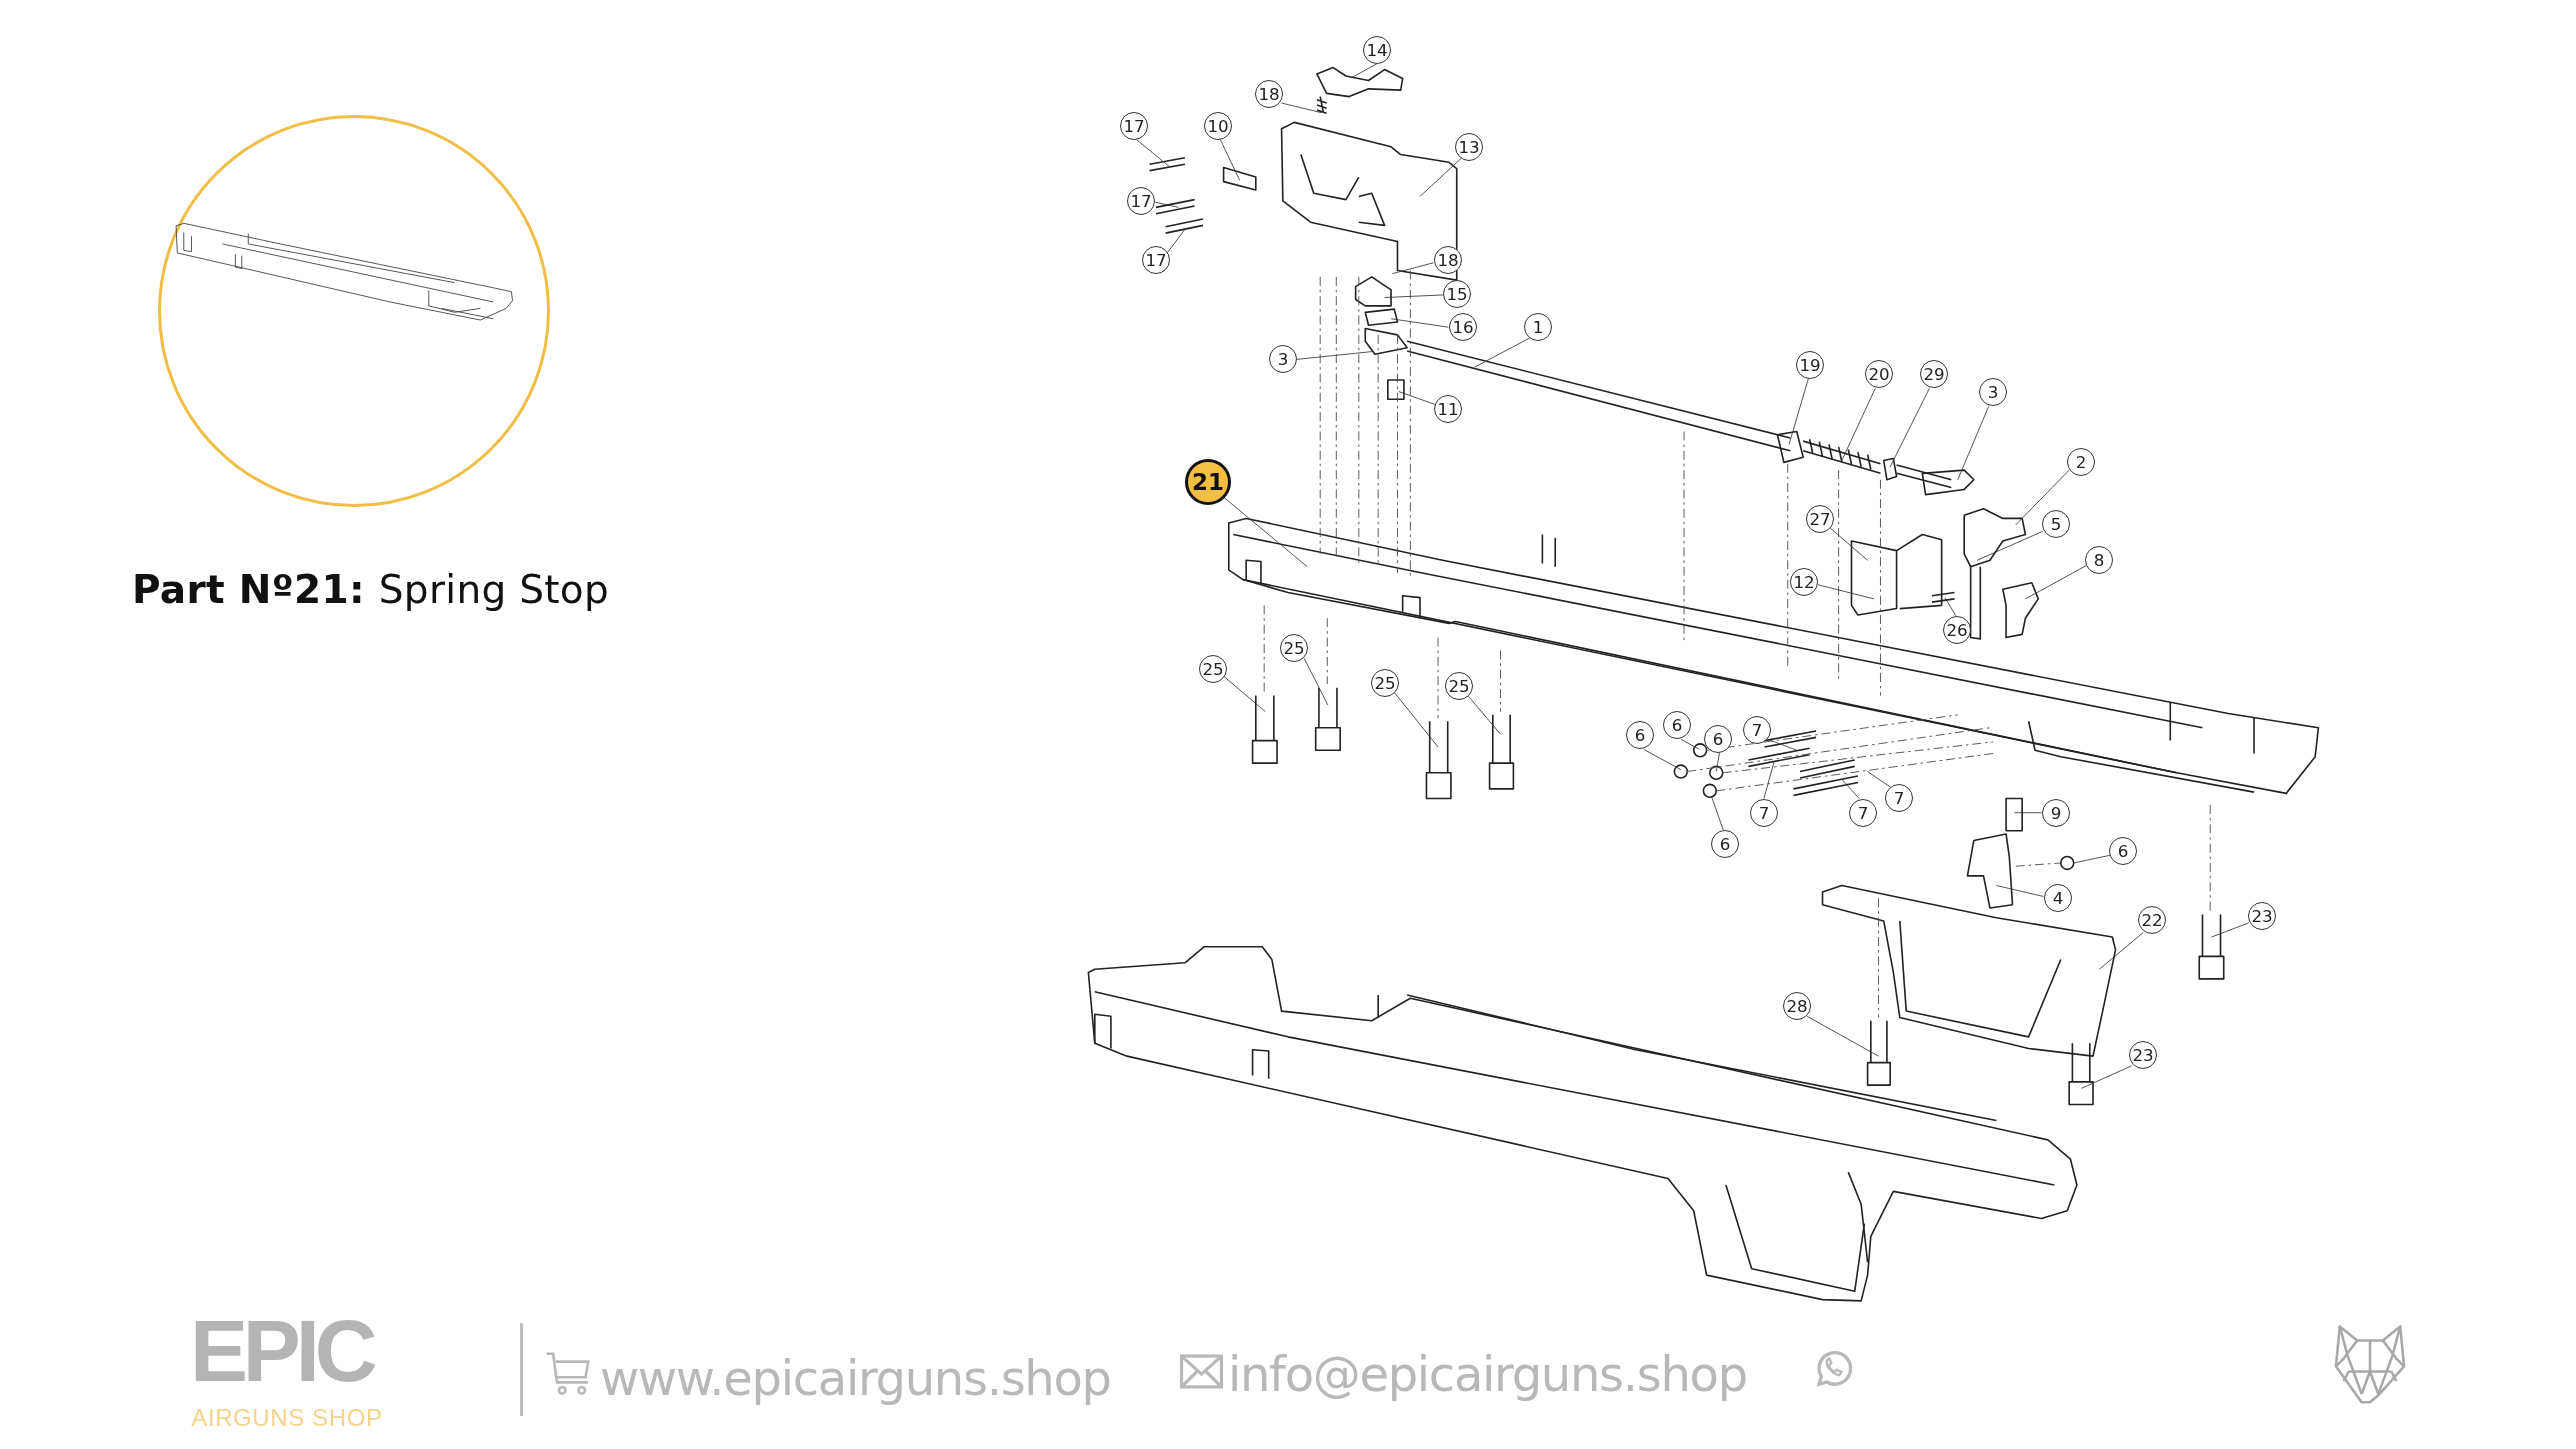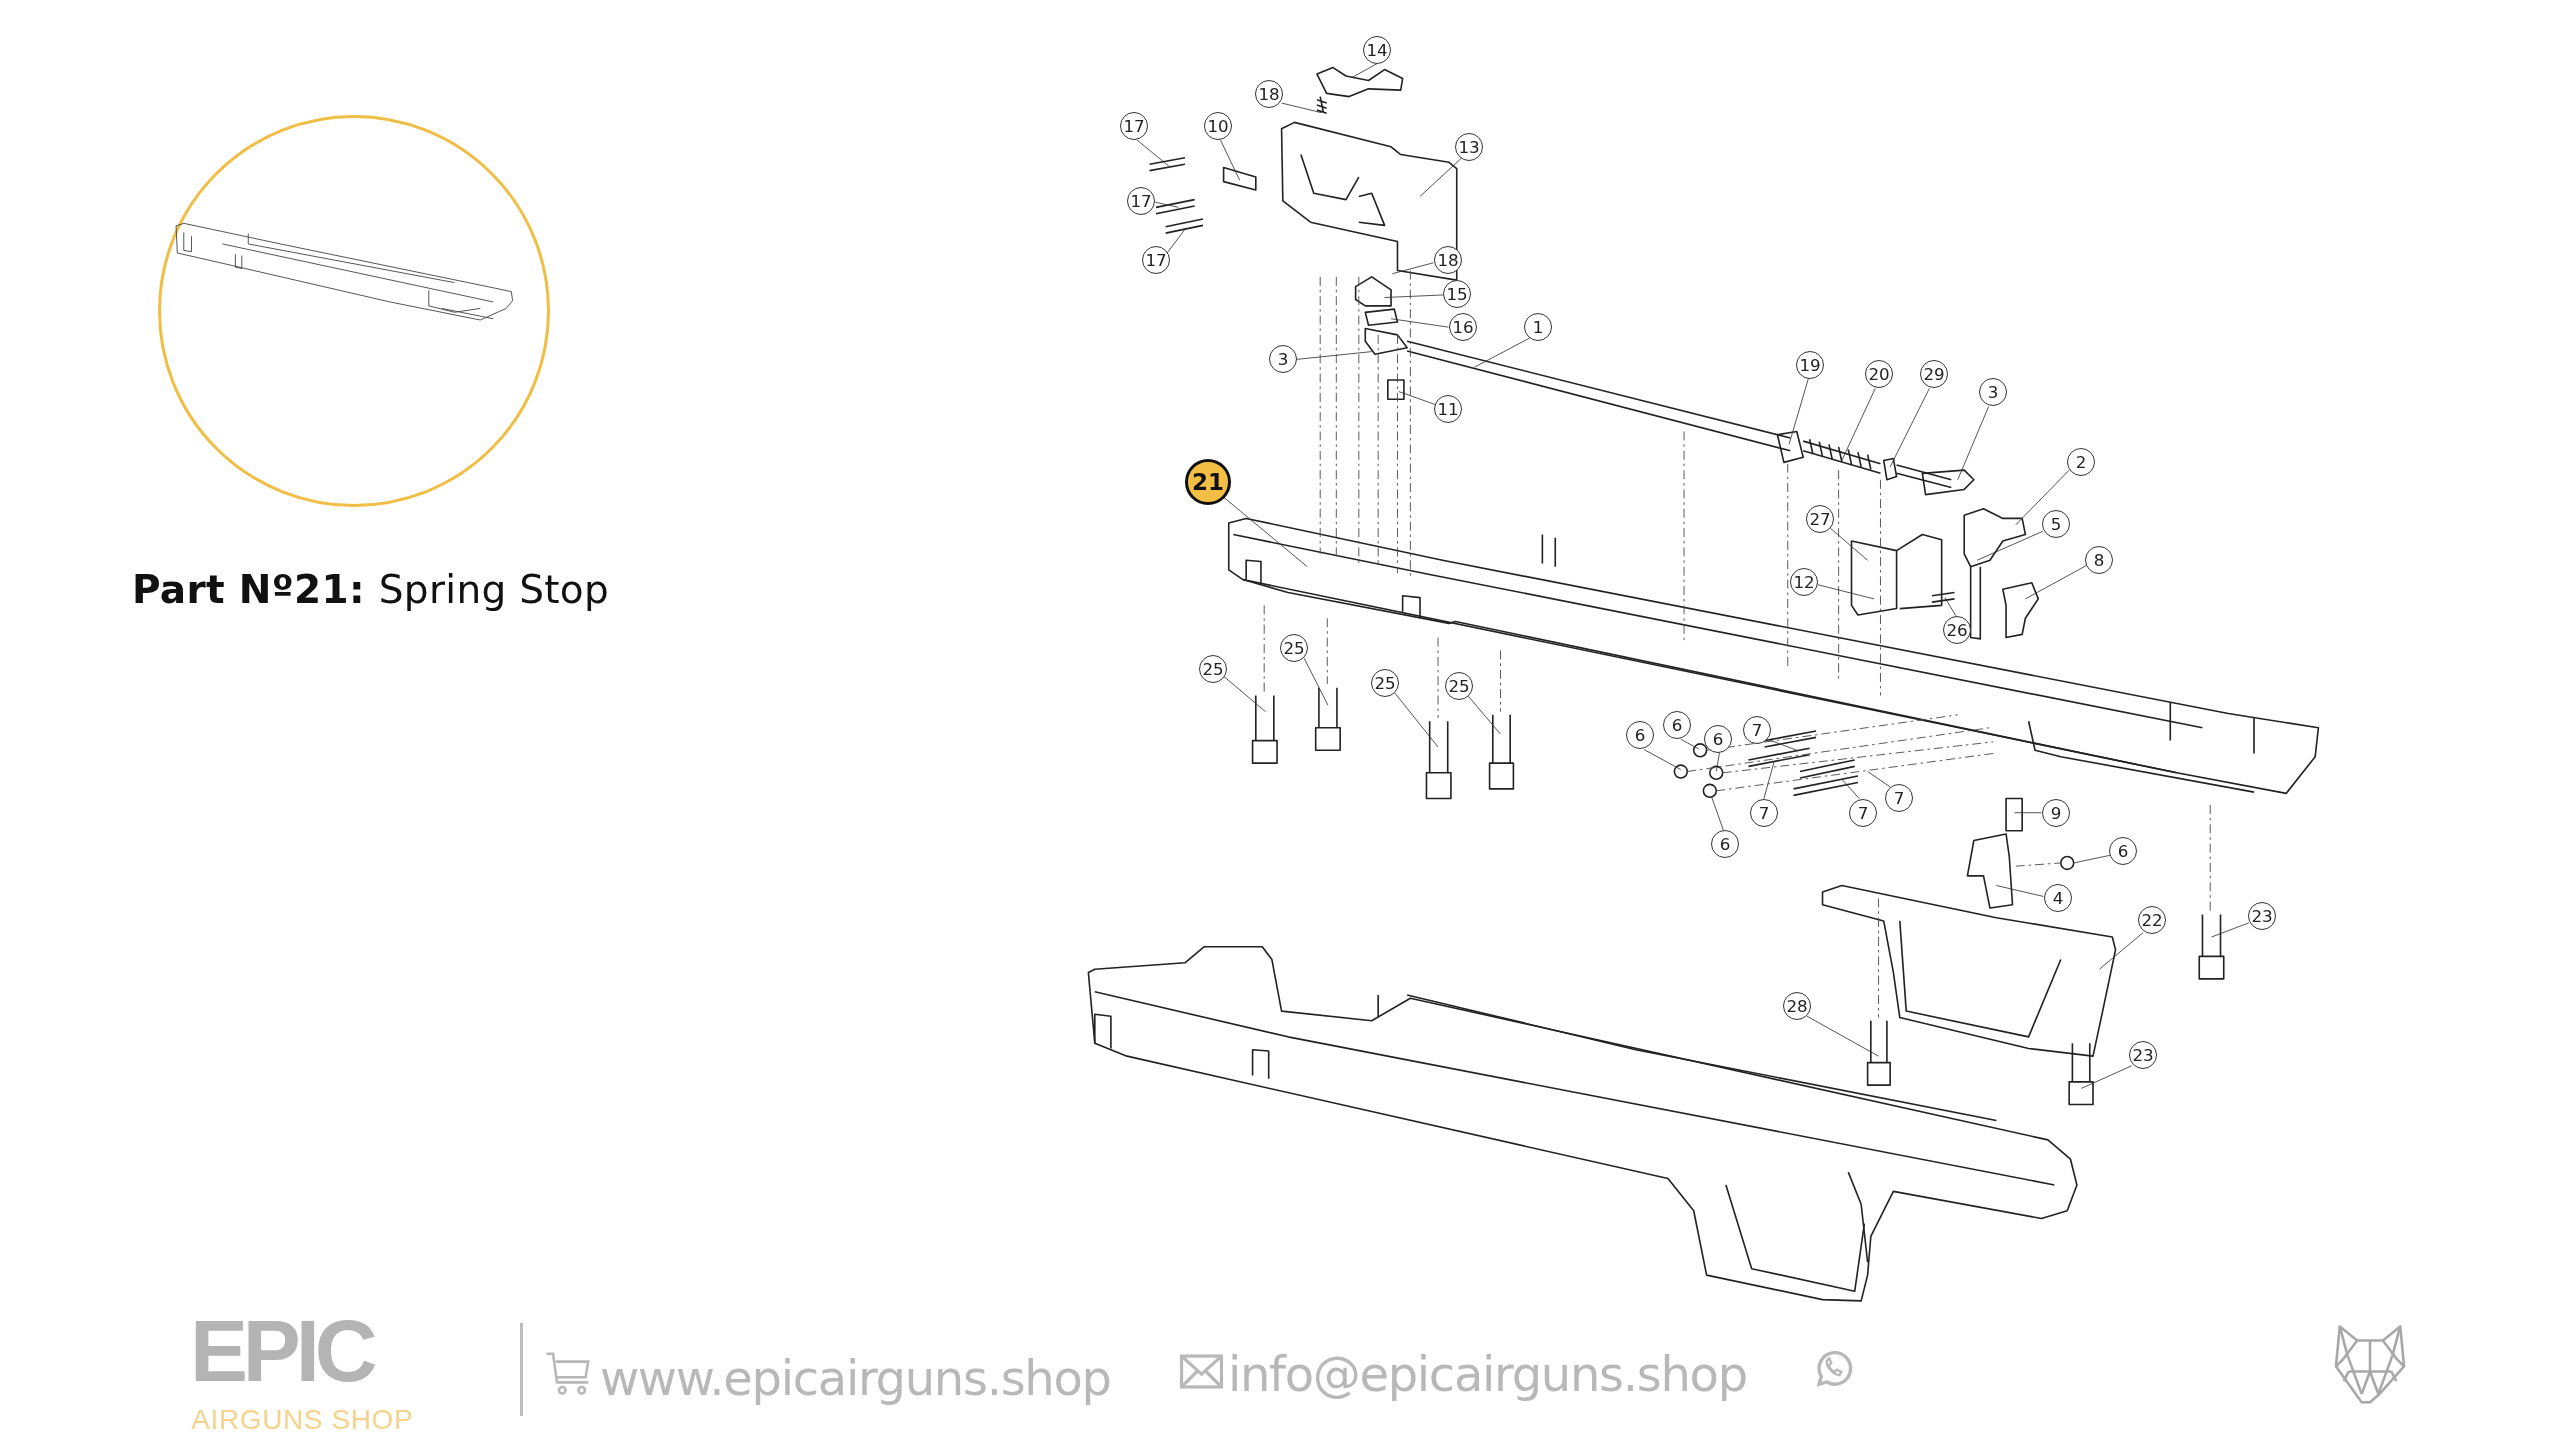--- a/index.html
+++ b/index.html
@@ -7,21 +7,21 @@
   .abs { position:absolute; }
   #highlight-circle { position:absolute; left:158px; top:115px; width:392px; height:392px; border:3.9px solid #f0bd45; border-radius:50%; box-sizing:border-box; }
   #part-label { position:absolute; left:132px; top:567px; font-size:39px; color:#111; font-family:"DejaVu Sans", sans-serif; white-space:nowrap; letter-spacing:0.3px; }
   #part-label .num { font-weight:bold; }
   #part-label .name { margin-left:14px; }
   svg#diagram { position:absolute; left:0; top:0; width:2576px; height:1449px; }
   .callout { position:absolute; width:28px; height:28px; margin-left:-14px; margin-top:-14px; border:1.3px solid #333; border-radius:50%; background:#fff; display:flex; align-items:center; justify-content:center; font-size:16.7px; color:#222; font-family:"DejaVu Sans", sans-serif; box-sizing:border-box; }
   .callout.hl { width:46px; height:46px; margin-left:-23px; margin-top:-23px; background:#f2bf44; border:3.2px solid #111; font-weight:bold; font-size:23px; color:#111; }
   #logo { position:absolute; left:190px; top:1307px; width:245px; height:122px; }
   #logo .wordmark { position:absolute; left:0; top:0; font-size:87px; font-weight:bold; color:#b4b4b4; letter-spacing:-5.2px; font-family:"Liberation Sans", sans-serif; line-height:1; }
-  #logo .tagline { position:absolute; left:1.3px; top:97px; font-size:28px; color:#f4d38c; letter-spacing:0.6px; white-space:nowrap; }
+  #logo .tagline { position:absolute; left:1.3px; top:97px; font-size:24px; color:#f4d38c; letter-spacing:0.6px; white-space:nowrap; }
   #footer-divider { position:absolute; left:520px; top:1323px; width:3.2px; height:93px; background:#bdbdbd; }
   .contact { position:absolute; top:1346px; font-size:48px; color:#b8b8b8; white-space:nowrap; display:flex; align-items:center; font-family:"DejaVu Sans", sans-serif; letter-spacing:-1.3px; }
   .contact .ic { display:inline-block; margin-right:3.9px; }
   #wolf { position:absolute; left:2328px; top:1320px; width:84px; height:90px; }
 </style>
 </head>
 <body>
 
 <div id="highlight-circle"></div>
 <svg class="abs" style="left:158px;top:115px;width:392px;height:392px" viewBox="0 0 608 608">

